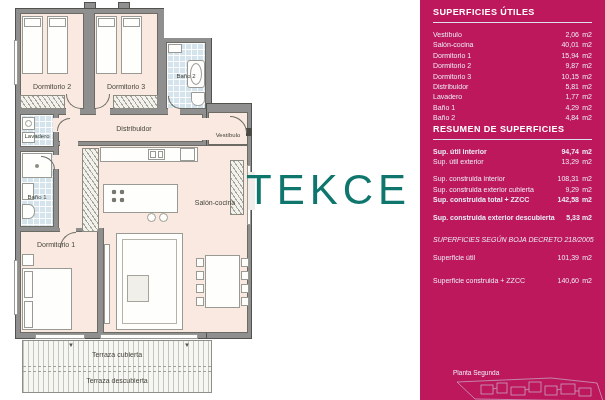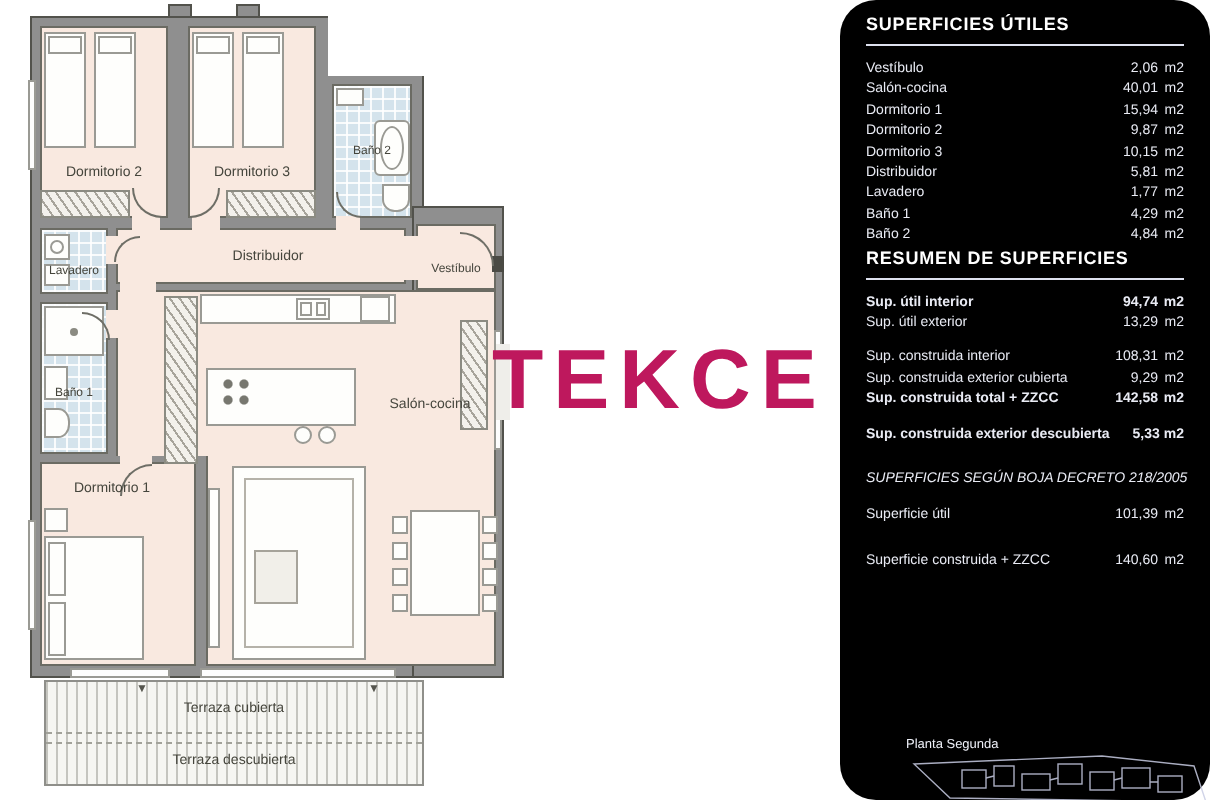--- a/index.html
+++ b/index.html
@@ -22,26 +22,26 @@
   .arc{border:1px solid #6e6e66;background:transparent;z-index:7;}
   .arc-bl{border-top:none;border-right:none;border-bottom-left-radius:100%;}
   .arc-br{border-top:none;border-left:none;border-bottom-right-radius:100%;}
   .arc-tl{border-bottom:none;border-right:none;border-top-left-radius:100%;}
   .arc-tr{border-bottom:none;border-left:none;border-top-right-radius:100%;}
   .rlabel{position:absolute;font-size:7px;line-height:8px;color:#45453c;text-align:center;white-space:nowrap;z-index:9;}
   .rlabel.sm{font-size:6px;}
   .terrace{background-color:#f6f6f2;background-image:repeating-linear-gradient(90deg,rgba(148,148,140,.5) 0 1px,transparent 1px 5px);border:1px solid #8f8f8a;}
   .dash{border-top:1px dashed #a2a29a;height:0;z-index:5;}
   .hob{z-index:7;background-image:radial-gradient(circle at 4px 4px,#77776f 2px,transparent 2.6px);background-size:8px 8px;}
-  .watermark{position:absolute;left:246px;top:166px;z-index:10;color:#be185d;font-weight:bold;font-size:42px;letter-spacing:5px;white-space:nowrap;}
+  .watermark{position:absolute;left:246px;top:166px;z-index:10;color:#0f766e;font-weight:normal;font-size:42px;letter-spacing:5px;white-space:nowrap;}
   .wm-bar{position:absolute;left:248px;top:172px;width:7px;height:38px;background:#efeeea;z-index:10;}
   .t-arrow{position:absolute;font-size:6px;color:#55554d;z-index:6;line-height:6px;}
 
   
-  .panel{position:absolute;left:420px;top:0;width:185px;height:400px;background:#000000;color:#e9ebf4;padding:7px 13px 0 13px;box-sizing:border-box;border-radius:18px;}
+  .panel{position:absolute;left:420px;top:0;width:185px;height:400px;background:#be185d;color:#e9ebf4;padding:7px 13px 0 13px;box-sizing:border-box;}
   .p-title{font-size:9px;font-weight:bold;color:#fff;letter-spacing:.4px;padding-bottom:5px;border-bottom:1px solid #dde0ee;margin-bottom:7px;white-space:nowrap;}
   .p-row{display:flex;align-items:baseline;font-size:7px;line-height:10.4px;}
   .p-row .lab{flex:1;white-space:nowrap;}
   .p-row .val{width:27px;text-align:right;}
   .p-row .unit{width:13px;text-align:right;}
   .bold{font-weight:bold;}
   .sec-resumen{}
   .grp{margin-bottom:7px;}
   .boja-title{margin-top:13px;font-size:7px;font-style:italic;color:#e9ebf4;white-space:nowrap;}
   .boja-rows{margin-top:10px;}

